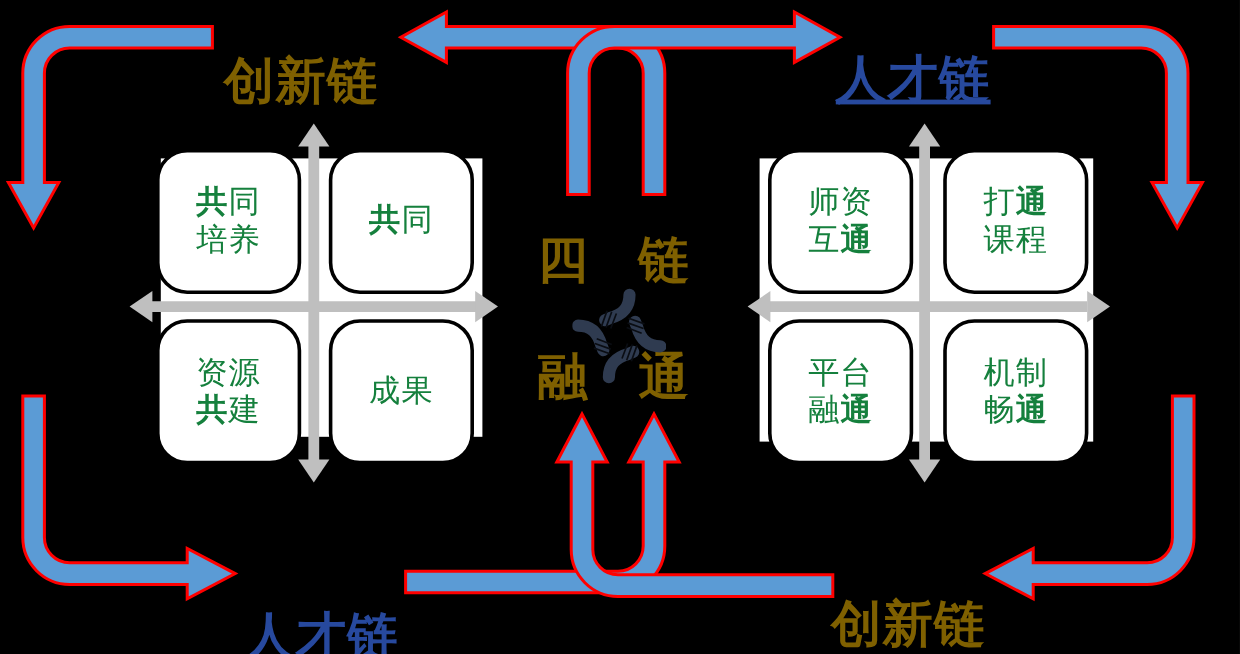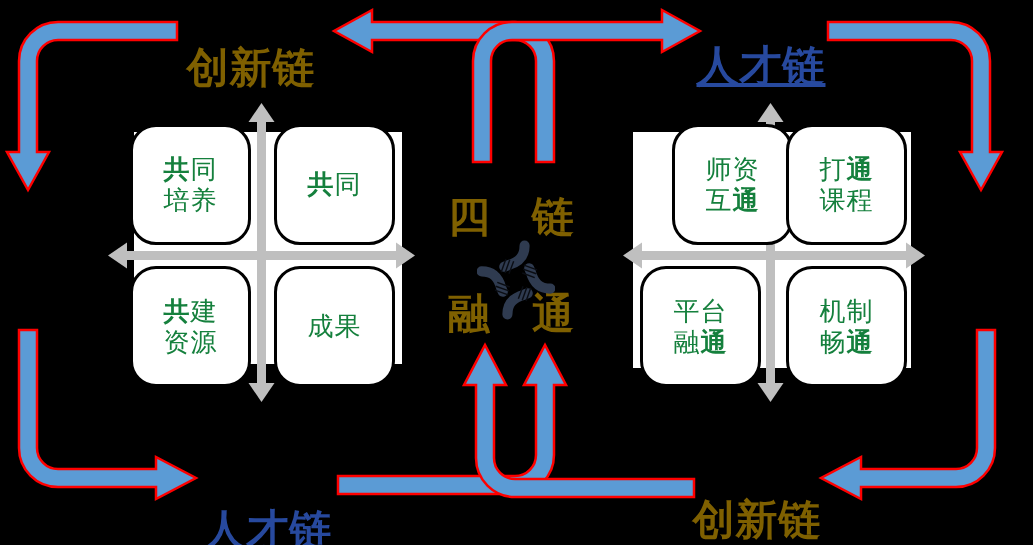--- a/index.html
+++ b/index.html
@@ -73,30 +73,30 @@
 
   <div class="cluster">
     <div class="qbox" style="left:130px;top:124px">
         <div class="bline line1"><span class="seg b">共</span><span class="seg">同</span></div>
         <div class="bline line2"><span class="seg">培养</span></div>
       </div>
     <div class="qbox" style="left:274px;top:124px">
         <div class="bline line1"><span class="seg b">共</span><span class="seg">同</span></div>
       </div>
     <div class="qbox" style="left:130px;top:266px">
+        <div class="bline line2"><span class="seg">资源</span></div>
         <div class="bline line1"><span class="seg b">共</span><span class="seg">建</span></div>
-        <div class="bline line2"><span class="seg">资源</span></div>
       </div>
     <div class="qbox" style="left:274px;top:266px">
         <div class="bline line2"><span class="seg">成果</span></div>
       </div>
   </div>
 
   <div class="cluster">
-    <div class="qbox" style="left:672px;top:124px">
+    <div class="qbox" style="left:640px;top:124px">
         <div class="bline line1"><span class="seg">师资</span></div>
         <div class="bline line2"><span class="seg">互</span><span class="seg b">通</span></div>
       </div>
     <div class="qbox" style="left:786px;top:124px">
         <div class="bline line2"><span class="seg">打</span><span class="seg b">通</span></div>
         <div class="bline line1"><span class="seg">课程</span></div>
       </div>
     <div class="qbox" style="left:640px;top:266px">
         <div class="bline line1"><span class="seg">平台</span></div>
         <div class="bline line2"><span class="seg">融</span><span class="seg b">通</span></div>

